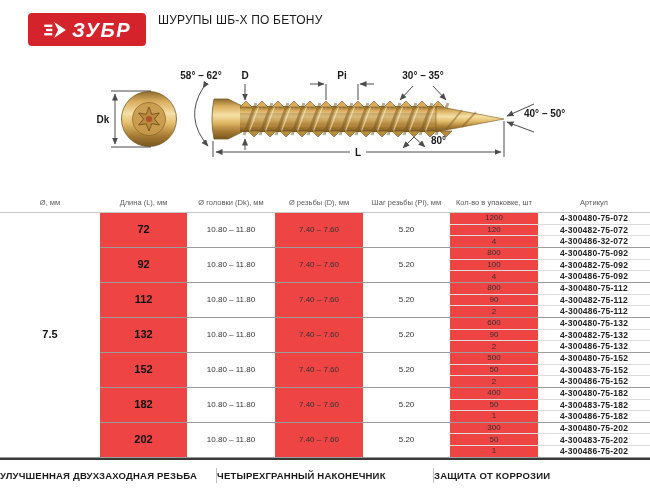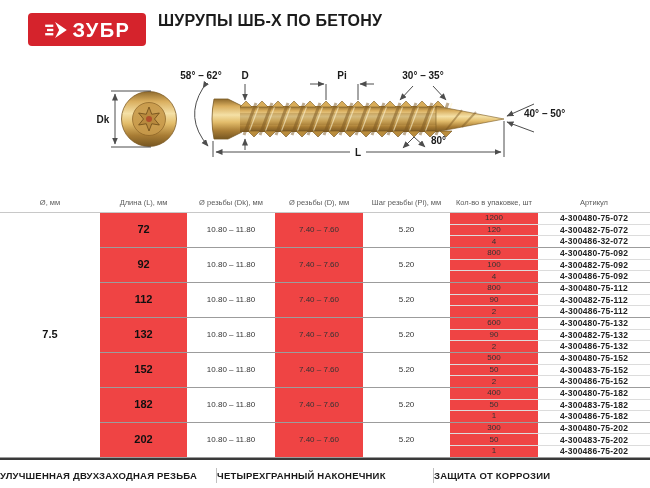--- a/index.html
+++ b/index.html
@@ -1,22 +1,22 @@
 <!DOCTYPE html>
 <html><head>
 <meta charset="utf-8">
 <style>
   html,body{margin:0;padding:0;background:#fff;}
   .page{position:relative;width:650px;height:488px;background:#fff;overflow:hidden;
         font-family:"Liberation Sans",sans-serif;}
   
   .logo{position:absolute;left:28px;top:13px;width:118px;height:33px;background:#d5232c;
         border-radius:4px;display:flex;align-items:center;justify-content:center;gap:5px;}
-  .logo-text{color:#fff;font-weight:bold;font-size:20px;letter-spacing:1.5px;line-height:1;}
-  .title{position:absolute;left:158px;top:13px;font-size:16px;font-weight:bold;color:#1b1b1b;
+  .logo-text{color:#fff;font-weight:bold;font-size:20px;letter-spacing:1.5px;line-height:1;font-style:italic;}
+  .title{position:absolute;left:158px;top:13px;font-size:12px;font-weight:normal;color:#1b1b1b;
          line-height:15.5px;letter-spacing:.2px;}
   
   .diagram{position:absolute;left:0;top:60px;width:650px;height:132px;}
   .dim-text{font-size:10px;font-weight:bold;fill:#1a1a1a;}
   .dim-line{stroke:#4d4d4d;stroke-width:1;fill:none;}
   
   .spec{position:absolute;left:0;top:192px;width:650px;border-collapse:collapse;table-layout:fixed;}
   .spec th{height:20px;font-size:7.5px;font-weight:normal;color:#5a5a5a;text-align:center;
            vertical-align:middle;padding:0;border-bottom:1px solid #c8c8c8;background:#fff;margin-top:47px;}
   .spec td{font-size:8px;color:#333;text-align:center;vertical-align:middle;padding:0;line-height:1;}
@@ -149,21 +149,21 @@
         <col style="width:88px">
       <col style="width:88px">
         <col style="width:87px">
         <col style="width:88px">
         <col style="width:112px">
     </colgroup>
     <thead>
         <tr id="spec-head">
           <th>Ø, мм</th>
           <th>Длина (L), мм</th>
-          <th>Ø резьбы (Dk), мм</th>
+          <th>Ø головки (Dk), мм</th>
           <th>Ø резьбы (D), мм</th>
           <th>Шаг резьбы (Pi), мм</th>
           <th>Кол-во в упаковке, шт</th>
           <th>Артикул</th>
         </tr>
       </thead>
     <tbody id="spec-body">
         <tr class="prow">
           <td class="dia gend" rowspan="21">7.5</td>
           <td class="len gray gend" rowspan="3">72</td>

